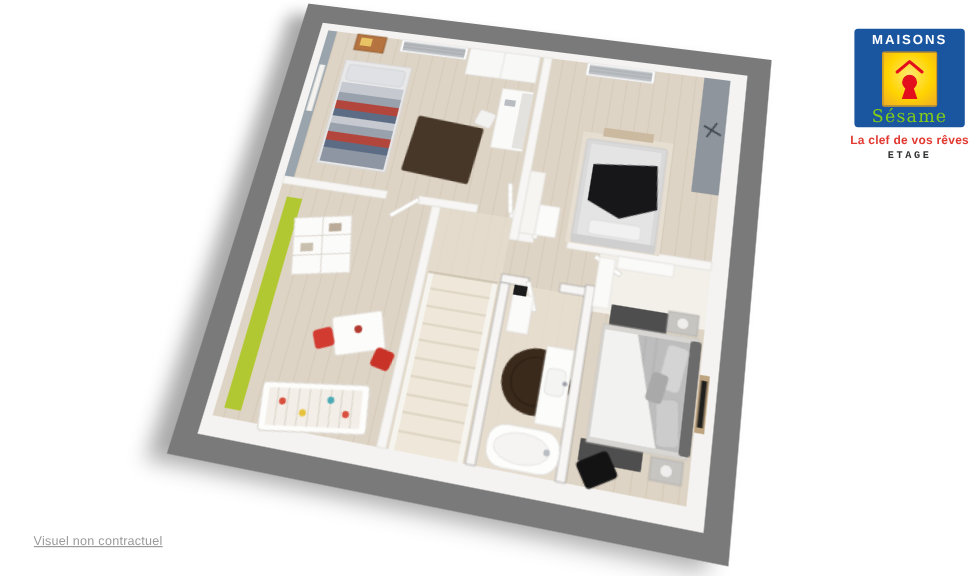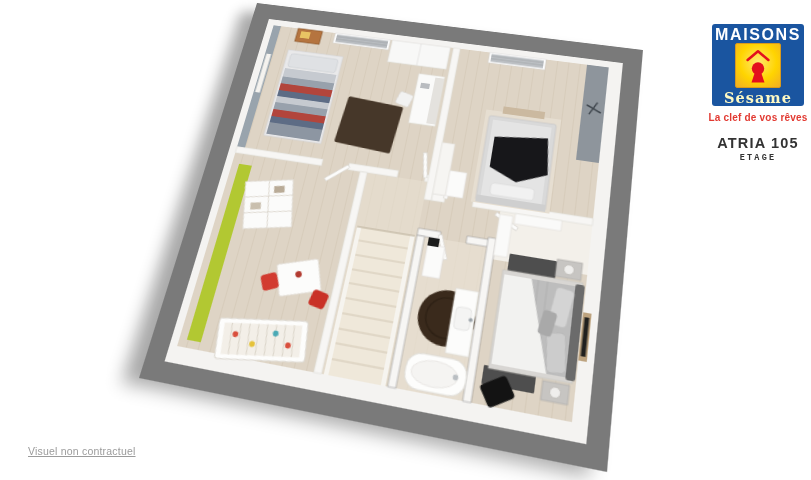--- a/index.html
+++ b/index.html
@@ -18,29 +18,29 @@
   .planwrap svg{overflow:visible;display:block;}
 
   
   .brand{position:absolute;left:704px;top:24px;width:108px;text-align:center;}
   .logo-box{
     width:92px;height:82px;margin:0 auto;background:var(--logo-blue,#1a55a0);
     border-radius:3px;display:flex;flex-direction:column;align-items:center;
     box-sizing:border-box;padding-top:3px;
   }
   .logo-maisons{
-    color:#ffffff;font-weight:bold;font-size:16px;letter-spacing:1.6px;line-height:15px;
+    color:#ffffff;font-weight:bold;font-size:11px;letter-spacing:1.6px;line-height:15px;
   }
   .logo-yellow{
     width:44px;height:45px;margin-top:1px;border-radius:2px;
     background:radial-gradient(circle at 50% 42%, #ffe870 0%, var(--logo-yellow,#ffd400) 55%, #f0ad25 100%);
     border:1px solid #d99a1c;display:flex;align-items:center;justify-content:center;
   }
   .logo-script{
-    color:#fef9c3;font-family:"DejaVu Serif", serif;font-weight:bold;
+    color:#84cc16;font-family:"DejaVu Serif", serif;font-weight:normal;
     font-size:14.5px;letter-spacing:1px;margin-top:1px;
   }
   .tagline{
     margin-top:6px;color:var(--tagline-red,#e23a32);
     font-size:10px;font-weight:bold;letter-spacing:0.2px;white-space:nowrap;
   }
   .plan-title{
     margin-top:12px;color:var(--title-dark,#333333);
     font-size:14.5px;font-weight:bold;letter-spacing:1.2px;white-space:nowrap;
   }
@@ -286,18 +286,17 @@
       <div class="logo-yellow">
         <svg width="36" height="38" viewBox="0 0 40 44">
           <path d="M8,15 L20,5 L32,15" fill="none" stroke="var(--logo-red,#e30f1d)" stroke-width="3" stroke-linecap="round" stroke-linejoin="round"></path>
           <circle cx="20" cy="25" r="7.2" fill="var(--logo-red,#e30f1d)"></circle>
           <path d="M16.5,29 L12.5,41 L27.5,41 L23.5,29 Z" fill="var(--logo-red,#e30f1d)"></path>
         </svg>
       </div>
       <div class="logo-script">Sésame</div>
     </div>
     <div class="tagline">La clef de vos rêves</div>
-    <div class="plan-title">ATRIA 105</div>
     <div class="plan-subtitle">ETAGE</div>
   </div>
 
   <div class="disclaimer">Visuel non contractuel</div>
 </div>
 
 </body></html>

